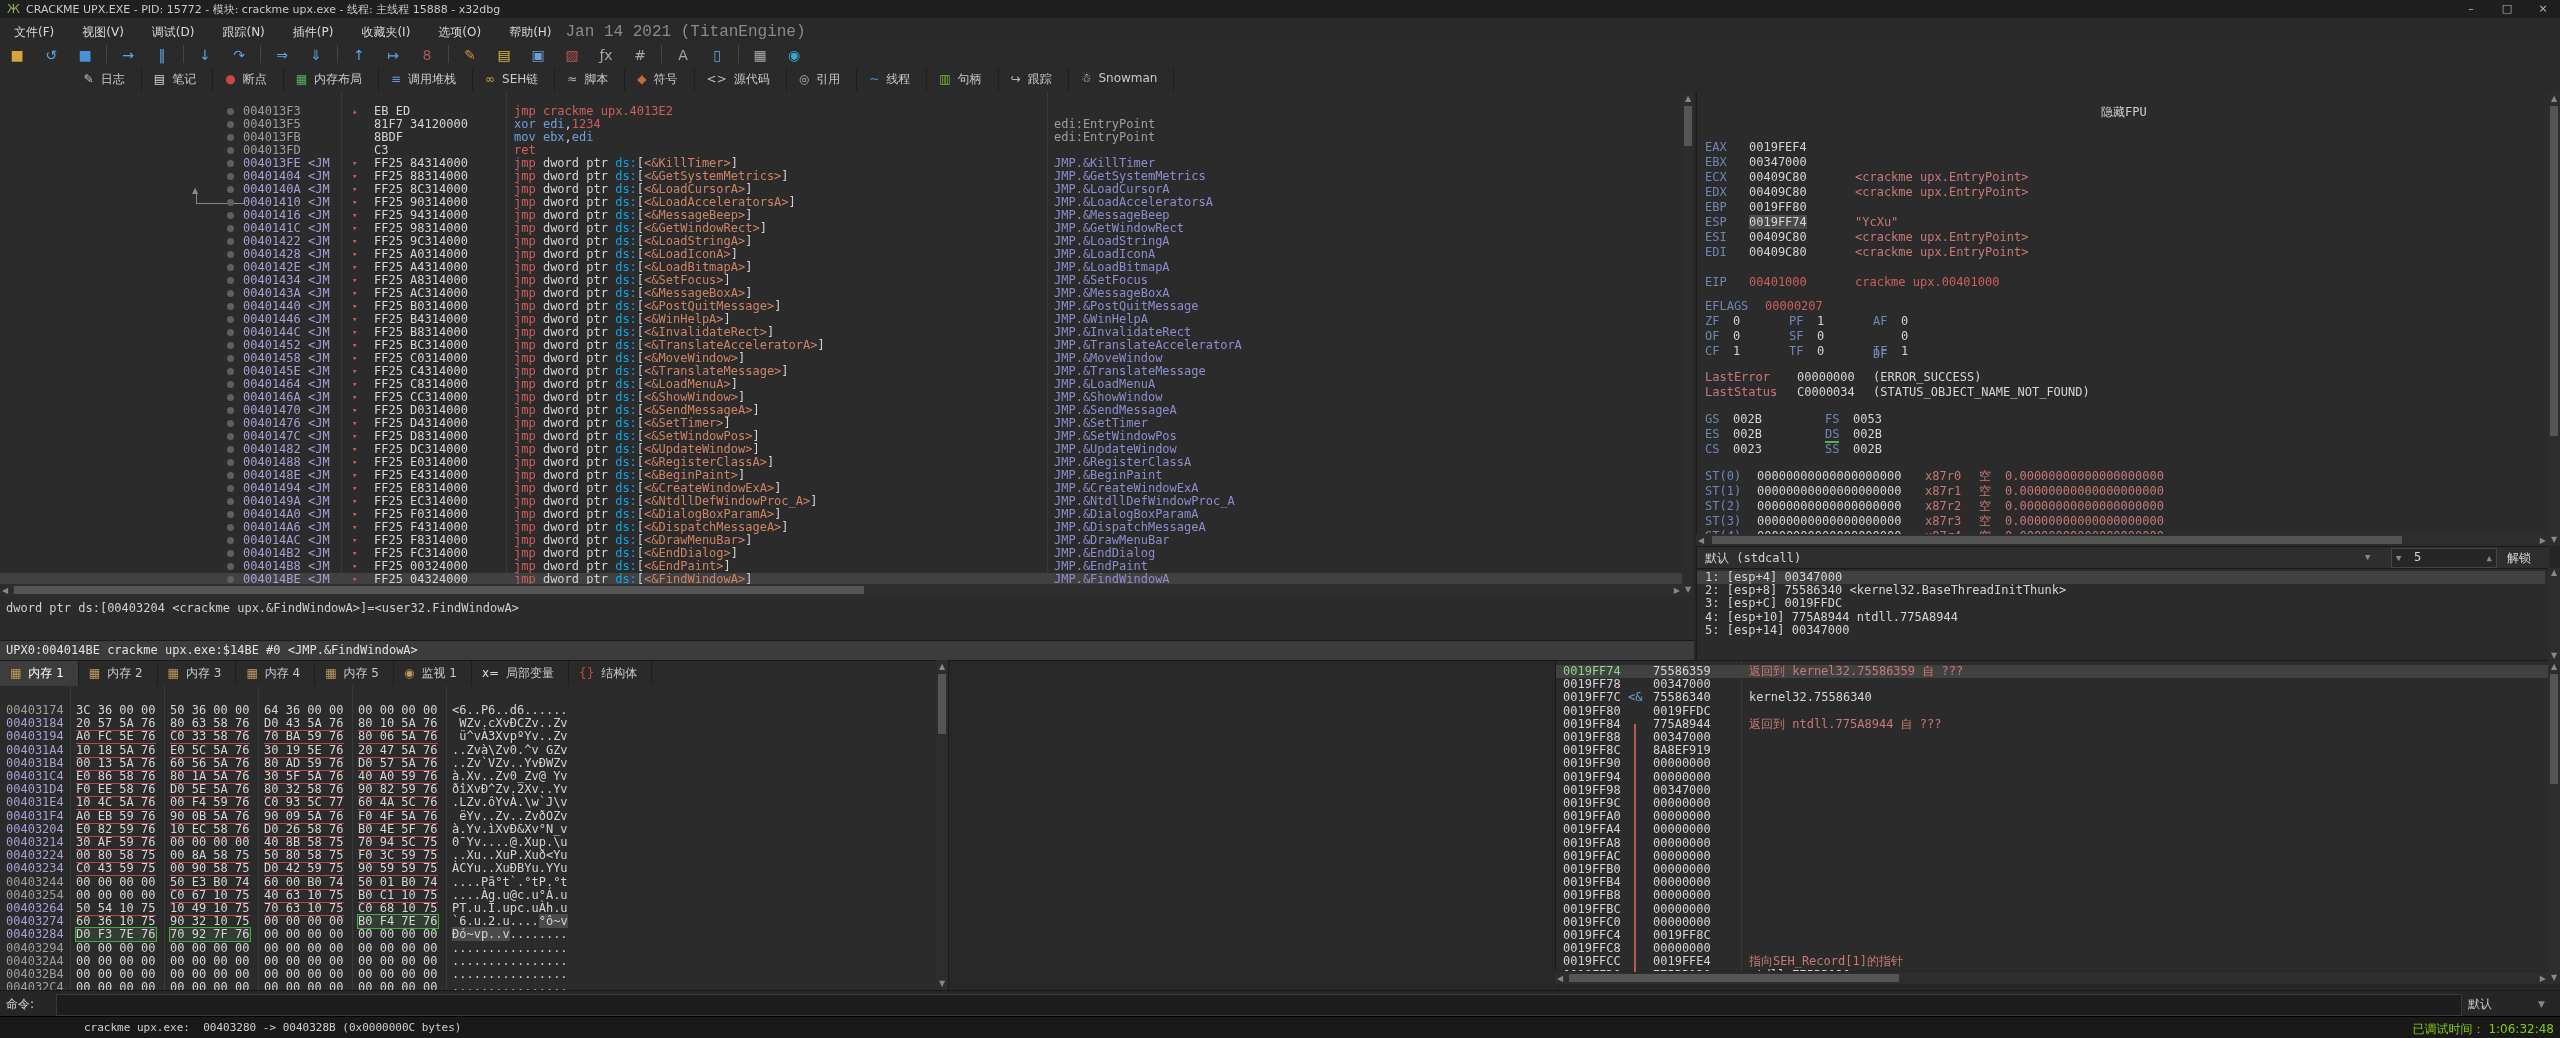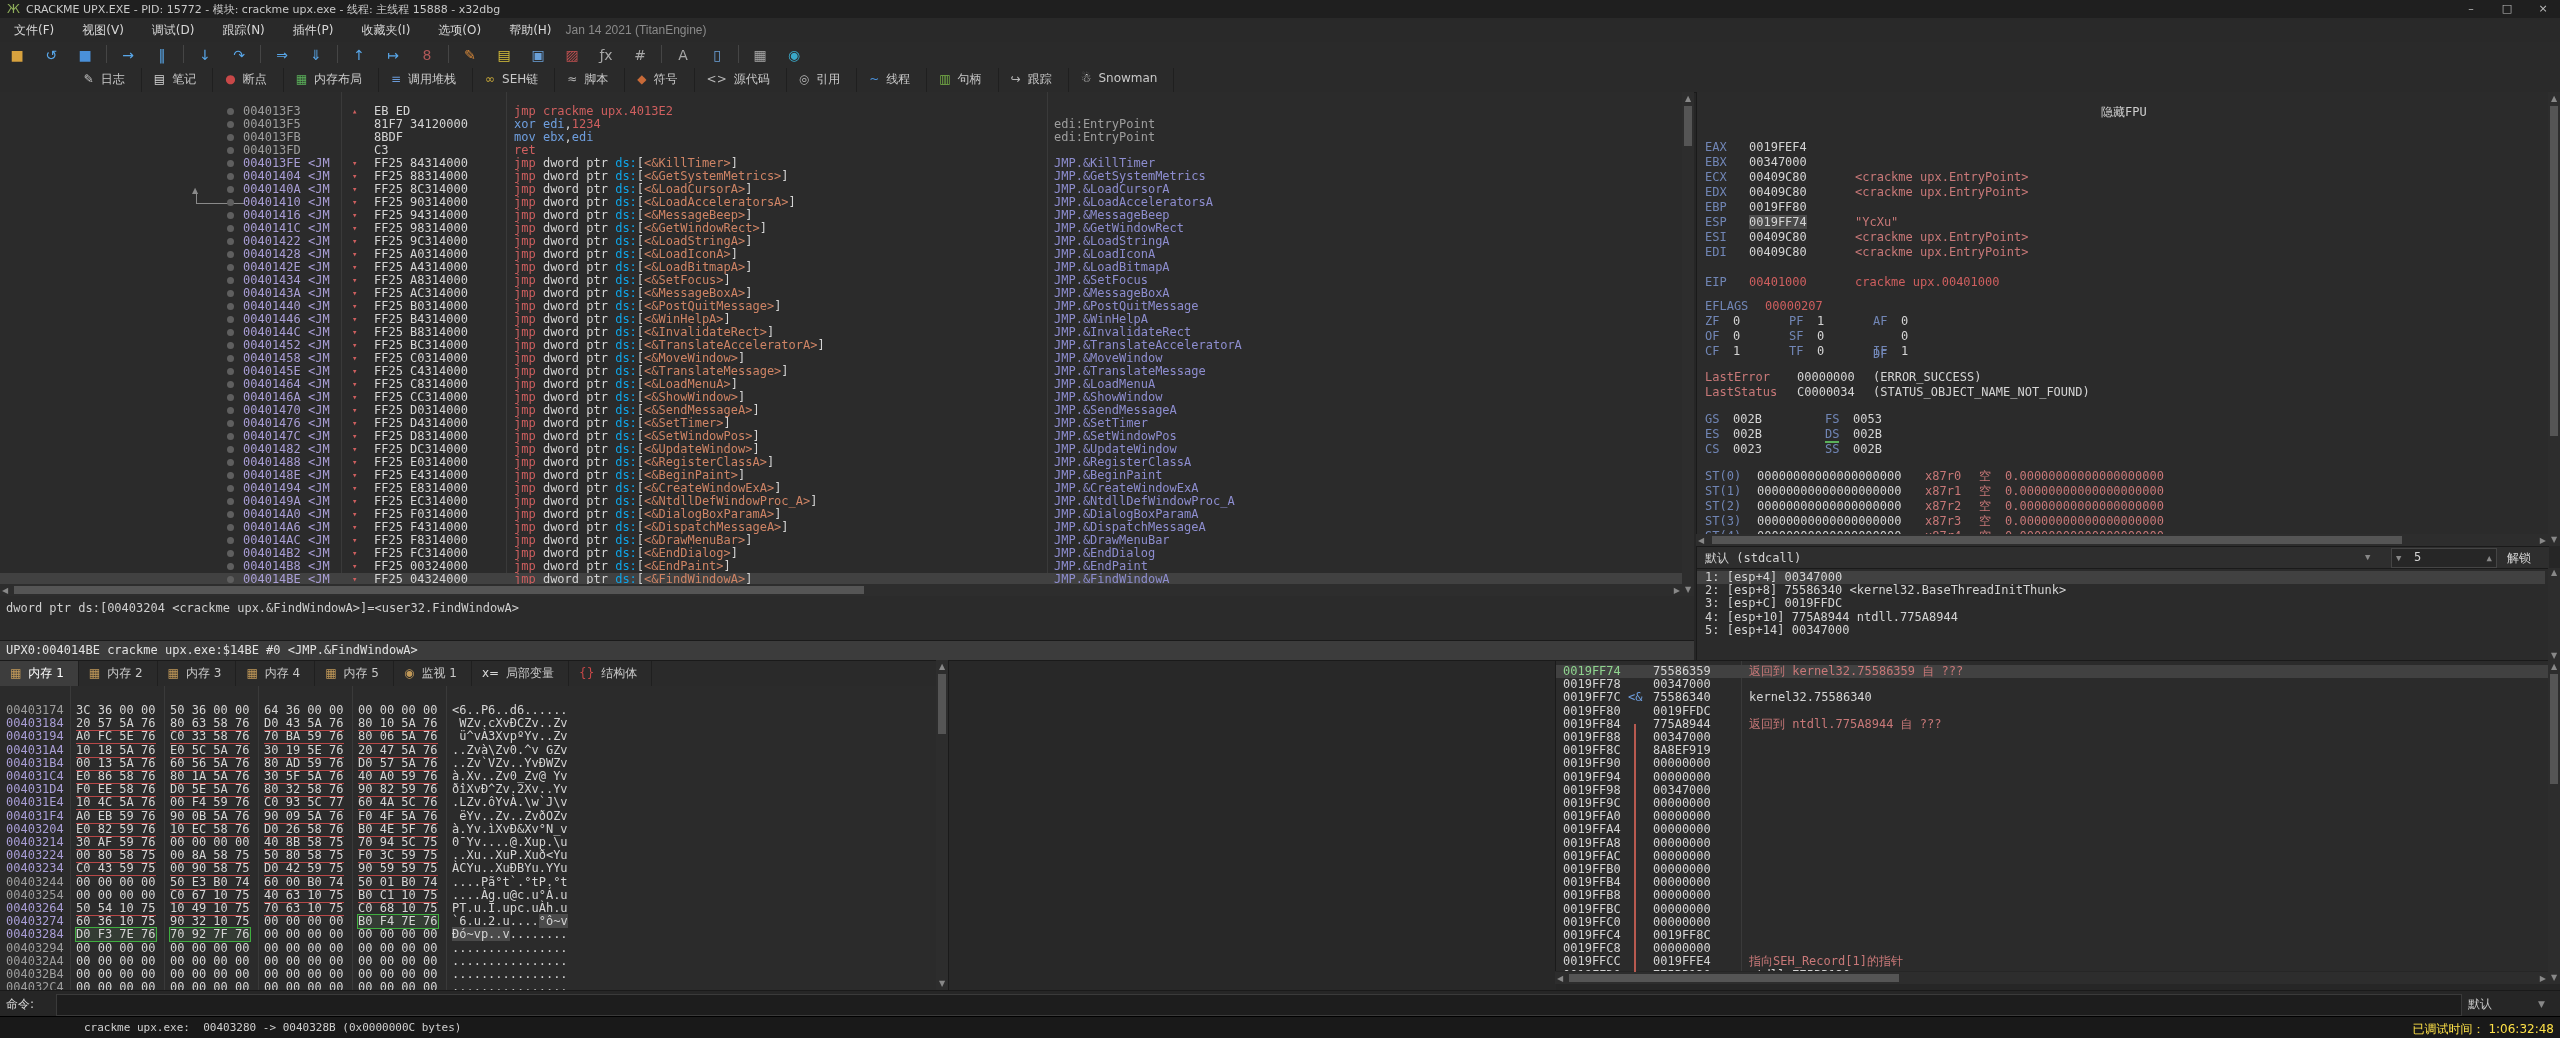--- a/index.html
+++ b/index.html
@@ -5,21 +5,21 @@
   html,body{margin:0;padding:0;background:#1b1b1b;}
   #root{position:relative;width:2560px;height:1038px;background:#262626;overflow:hidden;
         font-family:"DejaVu Sans",sans-serif;font-size:12px;color:#d4d4d4;}
   
   #titlebar{position:absolute;left:0;top:0;width:2560px;height:18px;background:#1f1f1f;color:#c9c9c9;}
   #titlebar .ttl{position:absolute;left:26px;top:2px;font-size:11px;white-space:nowrap;}
   #app-icon{position:absolute;left:7px;top:2px;color:#8fae5a;font-size:12px;}
   .winbtn{position:absolute;top:0;width:34px;height:18px;text-align:center;line-height:17px;color:#bdbdbd;font-size:11px;}
   #menubar{position:absolute;left:0;top:18px;width:2560px;height:24px;background:#292929;border-bottom:1px solid #1a1a1a;}
   .menuitem{display:inline-block;padding:4px 14px 0 14px;height:20px;color:#d8d8d8;}
-  #menu-build{display:inline-block;padding-top:5px;color:#8a8a8a;font-size:12px;font-family:Liberation Sans, sans-serif;}
+  #menu-build{display:inline-block;padding-top:5px;color:#8a8a8a;font-size:16px;font-family:Liberation Mono, monospace;}
   #toolbar{position:absolute;left:0;top:42px;width:2560px;height:26px;background:#2a2a2a;border-bottom:1px solid #1a1a1a;}
   .tbicon{display:inline-block;width:26px;height:22px;margin:2px 4px 0 4px;text-align:center;line-height:22px;font-size:14px;}
   .tbsep{display:inline-block;width:1px;height:18px;background:#454545;margin:3px 4px 0 4px;vertical-align:top;}
   #tabbar{position:absolute;left:0;top:68px;width:2560px;height:24px;background:#2a2a2a;border-bottom:1px solid #1a1a1a;}
   .tab{display:inline-block;height:23px;padding:3px 16px 0 12px;color:#c9c9c9;border-right:1px solid #1f1f1f;vertical-align:top;}
   .tab .tg{margin-right:7px;font-size:12px;}
   .tab.active{background:#3d3d3d;color:#fff;border-bottom:2px solid #4a90d9;margin-top:32px;}
   
   #disasm{position:absolute;left:0;top:92px;width:1682px;height:492px;background:#2b2b2b;overflow:hidden;}
   .vline{position:absolute;top:0;bottom:0;width:1px;background:#3a3a3a;}
@@ -91,21 +91,21 @@
   
   #cmdbar{position:absolute;left:0;top:990px;width:2560px;height:26px;background:#262626;border-top:1px solid #1a1a1a;}
   #cmd-label{position:absolute;left:6px;top:5px;color:#d8d8d8;}
   #cmd-input{position:absolute;left:56px;top:3px;width:2400px;height:18px;background:#1d1d1d;border:1px solid #3a3a3a;color:#d4d4d4;
              font-family:"DejaVu Sans Mono",monospace;font-size:12px;}
   #cmd-profile{position:absolute;left:2468px;top:5px;color:#c9c9c9;}
   #cmd-profile-arrow{position:absolute;left:2538px;top:8px;color:#888;font-size:9px;}
   #statusbar{position:absolute;left:0;top:1016px;width:2560px;height:22px;background:#191919;border-top:1px solid #000;}
   #status-state{position:absolute;left:12px;top:4px;font-family:"DejaVu Sans Mono",monospace;margin-top:40px;}
   #status-msg{position:absolute;left:84px;top:4px;color:#cfcfcf;font-family:"DejaVu Sans Mono",monospace;font-size:11px;white-space:pre;}
-  #status-time{position:absolute;right:6px;top:4px;color:#fde047;margin-left:32px;}
+  #status-time{position:absolute;right:6px;top:4px;color:#84cc16;margin-left:32px;}
 </style>
 </head>
 <body>
 
 <div id="root">
 
   <div id="titlebar">
     <span id="app-icon">Ж</span>
     <span class="ttl">CRACKME UPX.EXE - PID: 15772 - 模块: crackme upx.exe - 线程: 主线程 15888 - x32dbg</span>
     <span class="winbtn" style="right:72px;">–</span>

